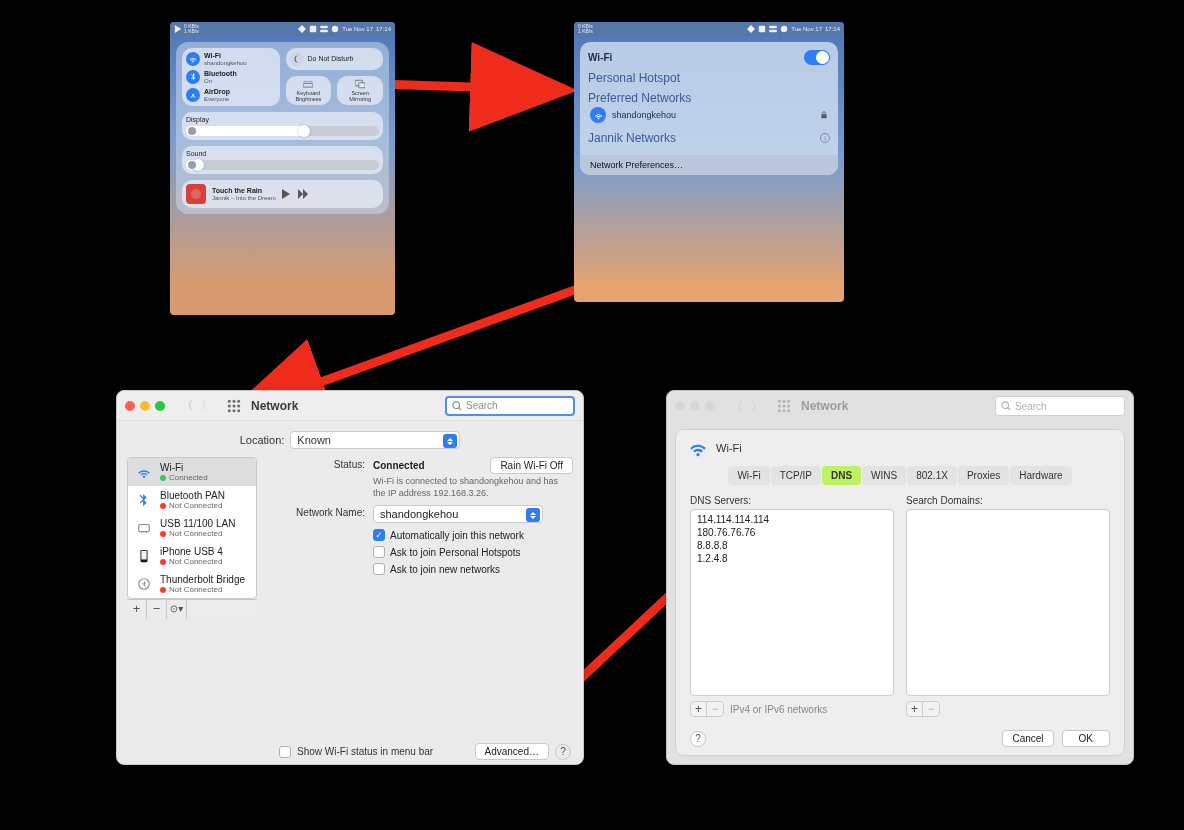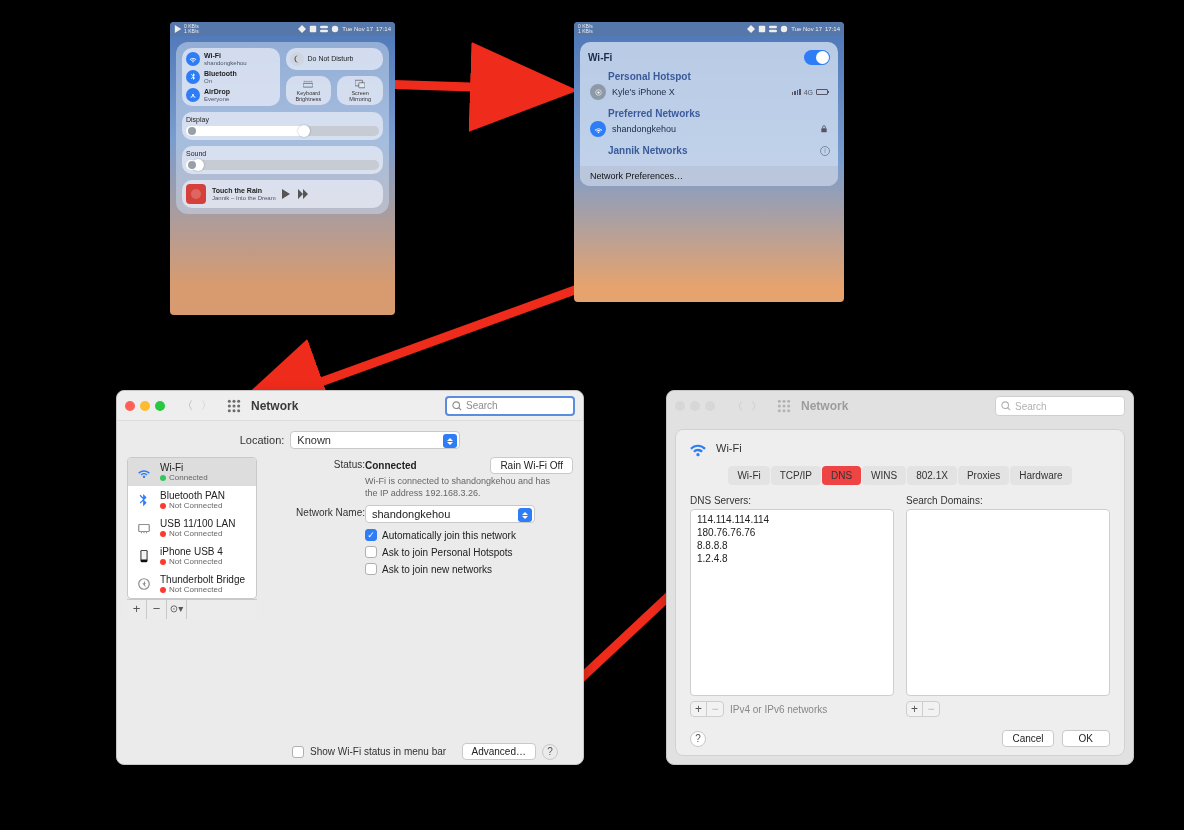--- a/index.html
+++ b/index.html
@@ -39,21 +39,21 @@
   .npbtn{width:10px;height:10px;fill:#555;}
 
   
   #p2 { left:574px; top:22px; width:270px; height:280px; border-radius:4px; overflow:hidden;
         background:linear-gradient(180deg,#4d76b7 0%, #7a9dcf 50%, #e7a36d 95%); }
   .wifi-pop { margin:6px 6px 0; background:rgba(210,222,240,.8); border-radius:10px; padding:8px;
               font-size:9px; color:#1a2b4a; display:flex; flex-direction:column; gap:6px; }
   .wp-head{display:flex;align-items:center;justify-content:space-between;font-weight:600;font-size:10px;}
   .switch{width:26px;height:15px;border-radius:8px;background:#2e7cf6;position:relative;}
   .switch::after{content:"";position:absolute;right:1px;top:1px;width:13px;height:13px;border-radius:50%;background:#fff;}
-  .wp-sec{font-size:10px;font-weight:700;color:#3a5a9a;margin-left:20px;}
+  .wp-sec{font-size:12px;font-weight:400;color:#3a5a9a;}
   .wp-item{display:flex;align-items:center;gap:6px;padding:2px;border-radius:6px;}
   .wp-item .ic{width:16px;height:16px;border-radius:50%;display:flex;align-items:center;justify-content:center;}
   .wp-item .ic.blue{background:#2e7cf6;} .wp-item .ic.gray{background:#8e99a8;}
   .wp-item .ic svg{width:9px;height:9px;fill:#fff;}
   .wp-item .rt{margin-left:auto;display:flex;align-items:center;gap:3px;font-size:7px;color:#556;}
   .bars{display:inline-flex;gap:1px;align-items:flex-end;}
   .bars i{width:1.5px;background:#556;} .bars i:nth-child(1){height:3px}.bars i:nth-child(2){height:4px}.bars i:nth-child(3){height:5px}.bars i:nth-child(4){height:6px}
   .batt{width:12px;height:6px;border:1px solid #556;border-radius:1px;position:relative;}
   .batt::after{content:"";position:absolute;right:-2px;top:1px;width:1px;height:2px;background:#556;}
   .lock{width:8px;height:8px;fill:#556;}
@@ -89,50 +89,50 @@
   .svc.sel{background:#dedddd;}
   .svc .sic{width:20px;height:16px;border-radius:3px;display:flex;align-items:center;justify-content:center;}
   .svc .sic svg{width:14px;height:14px;}
   .svc .sl b{display:block;font-weight:400;font-size:10px;color:#222;}
   .svc .sl span{font-size:8px;color:#666;display:flex;align-items:center;gap:3px;}
   .sdot{width:6px;height:6px;border-radius:50%;}
   .sdot.grn{background:#34c759}.sdot.red{background:#ff3b30}
   .svctools{height:20px;border-top:1px solid #c9c9c9;display:flex;align-items:center;font-size:13px;color:#555;background:#edecec;}
   .svctools span{width:20px;text-align:center;border-right:1px solid #c9c9c9;line-height:18px;height:100%;}
   .detail{flex:1;font-size:10px;color:#222;position:relative;}
-  .drow{display:flex;align-items:flex-start;gap:0;margin-bottom:6px;}
+  .drow{display:flex;align-items:flex-start;gap:8px;margin-bottom:6px;}
   .drow .lab{width:100px;text-align:right;color:#333;padding-top:2px;}
   .drow .val{flex:1;}
   .btnm{background:#fff;border:1px solid #c9c9c9;border-radius:4px;padding:2px 9px;font-size:10px;color:#222;}
   .desc{font-size:9px;color:#666;line-height:1.3;margin-top:2px;max-width:190px;}
   .chk{display:flex;align-items:center;gap:5px;margin-bottom:5px;}
   .chkbox{width:12px;height:12px;border:1px solid #b0b0b0;border-radius:3px;background:#fff;display:inline-flex;align-items:center;justify-content:center;}
   .chkbox.on{background:#2e7cf6;border-color:#2e7cf6;}
   .chkbox.on::after{content:"✓";color:#fff;font-size:9px;line-height:1;}
-  .footrow{padding:8px 25px 4px;border-top:0;display:flex;align-items:center;gap:6px;font-size:10px;color:#333;}
+  .footrow{padding:8px 12px 4px;border-top:0;display:flex;align-items:center;gap:6px;font-size:10px;color:#333;}
   .footrow .sp{flex:1;}
   .qm{width:16px;height:16px;border:1px solid #c9c9c9;border-radius:50%;display:inline-flex;align-items:center;justify-content:center;font-size:10px;color:#555;}
   .brow{display:flex;justify-content:flex-end;gap:6px;padding:4px 12px 10px;}
   .btng{background:#f3f2f2;border:1px solid #e1dfdf;color:#b9b8b8;border-radius:4px;padding:2px 10px;font-size:10px;}
 
   
   #p4 { left:666px; top:390px; width:468px; height:375px; background:#e2e1e1; border:1px solid #c7c6c6;
         border-radius:8px; box-shadow:0 6px 14px rgba(0,0,0,.25); display:flex; flex-direction:column; overflow:hidden;}
   #p4 .titlebar{background:#e2e1e1;border-bottom:none;}
   #p4 .dot{background:#d8d7d7;}
   #p4 .wtitle{color:#9d9c9c;} #p4 .nav{color:#c0bfbf;}
   #p4 .gridic{fill:#b4b3b3;}
   #p4 .search{border:1px solid #d0cfcf;color:#b3b2b2;}
   #p4 .search svg{fill:#b3b2b2;}
   .sheet{margin:8px 8px 8px;background:#efeeee;border:1px solid #d2d1d1;border-radius:8px;flex:1;display:flex;flex-direction:column;}
   .sheet-head{display:flex;align-items:center;gap:8px;padding:8px 12px;font-size:11px;color:#333;}
   .sheet-head svg{width:20px;height:20px;}
   .tabs{display:flex;gap:1px;justify-content:center;padding:0 10px;}
   .tab{background:#e4e3e3;padding:4px 9px;font-size:10px;color:#333;border-radius:4px;}
-  .tab.act{background:#ef4444;}
+  .tab.act{background:#bef264;font-weight:bold;}
   .cols{flex:1;display:flex;gap:12px;padding:10px 14px 4px;font-size:10px;color:#333;}
   .col{flex:1;display:flex;flex-direction:column;}
   .col .ch{margin-bottom:3px;}
   .listbox{flex:1;background:#fff;border:1px solid #cfcecd;border-radius:4px;padding:4px 6px;
            display:flex;flex-direction:column;gap:2px;font-size:10px;color:#222;}
   .listtools{display:flex;align-items:center;gap:6px;margin-top:4px;height:18px;font-size:10px;color:#555;}
   .pm{display:flex;border:1px solid #cfcecd;border-radius:4px;background:#f3f2f2;}
   .pm span{width:16px;text-align:center;line-height:14px;border-right:1px solid #cfcecd;font-size:12px;}
   .pm span:last-child{border-right:none;color:#b8b7b7;}
   .sheet-foot{display:flex;align-items:center;gap:8px;padding:8px 14px;}
@@ -284,39 +284,20 @@
     <span>17:14</span>
   </div>
 
   <div class="wifi-pop">
     <div class="wp-head">
       <span>Wi-Fi</span>
       <div class="switch"></div>
     </div>
     <div>
       <div class="wp-sec">Personal Hotspot</div>
-      <div class="wp-item">
-        <div class="ic gray">
-            <svg viewBox="0 0 16 16">
-              <circle cx="8" cy="8" r="2"></circle>
-              <circle cx="8" cy="8" r="5" fill="none" stroke="#fff" stroke-width="1"></circle>
-            </svg>
-          </div>
-        <span>Kyle's iPhone X</span>
-        <div class="rt">
-            <span class="bars">
-              <i></i>
-              <i></i>
-              <i></i>
-              <i></i>
-            </span>
-            <span>4G</span>
-            <span class="batt"></span>
-          </div>
-      </div>
     </div>
     <div>
       <div class="wp-sec">Preferred Networks</div>
       <div class="wp-item">
         <div class="ic blue">
             <svg viewBox="0 0 16 16">
               <path d="M8 12a1.4 1.4 0 110 2.8A1.4 1.4 0 018 12zm0-3c1.6 0 3 .7 4 1.8l-1.3 1.2A4 4 0 008 10.7a4 4 0 00-2.7 1.3L4 10.8C5 9.7 6.4 9 8 9zm0-3c2.6 0 5 1.1 6.7 2.9l-1.3 1.2A7 7 0 008 7.7a7 7 0 00-5.4 2.4L1.3 8.9C3 7.1 5.4 6 8 6z"></path>
             </svg>
           </div>
         <span>shandongkehou</span>

